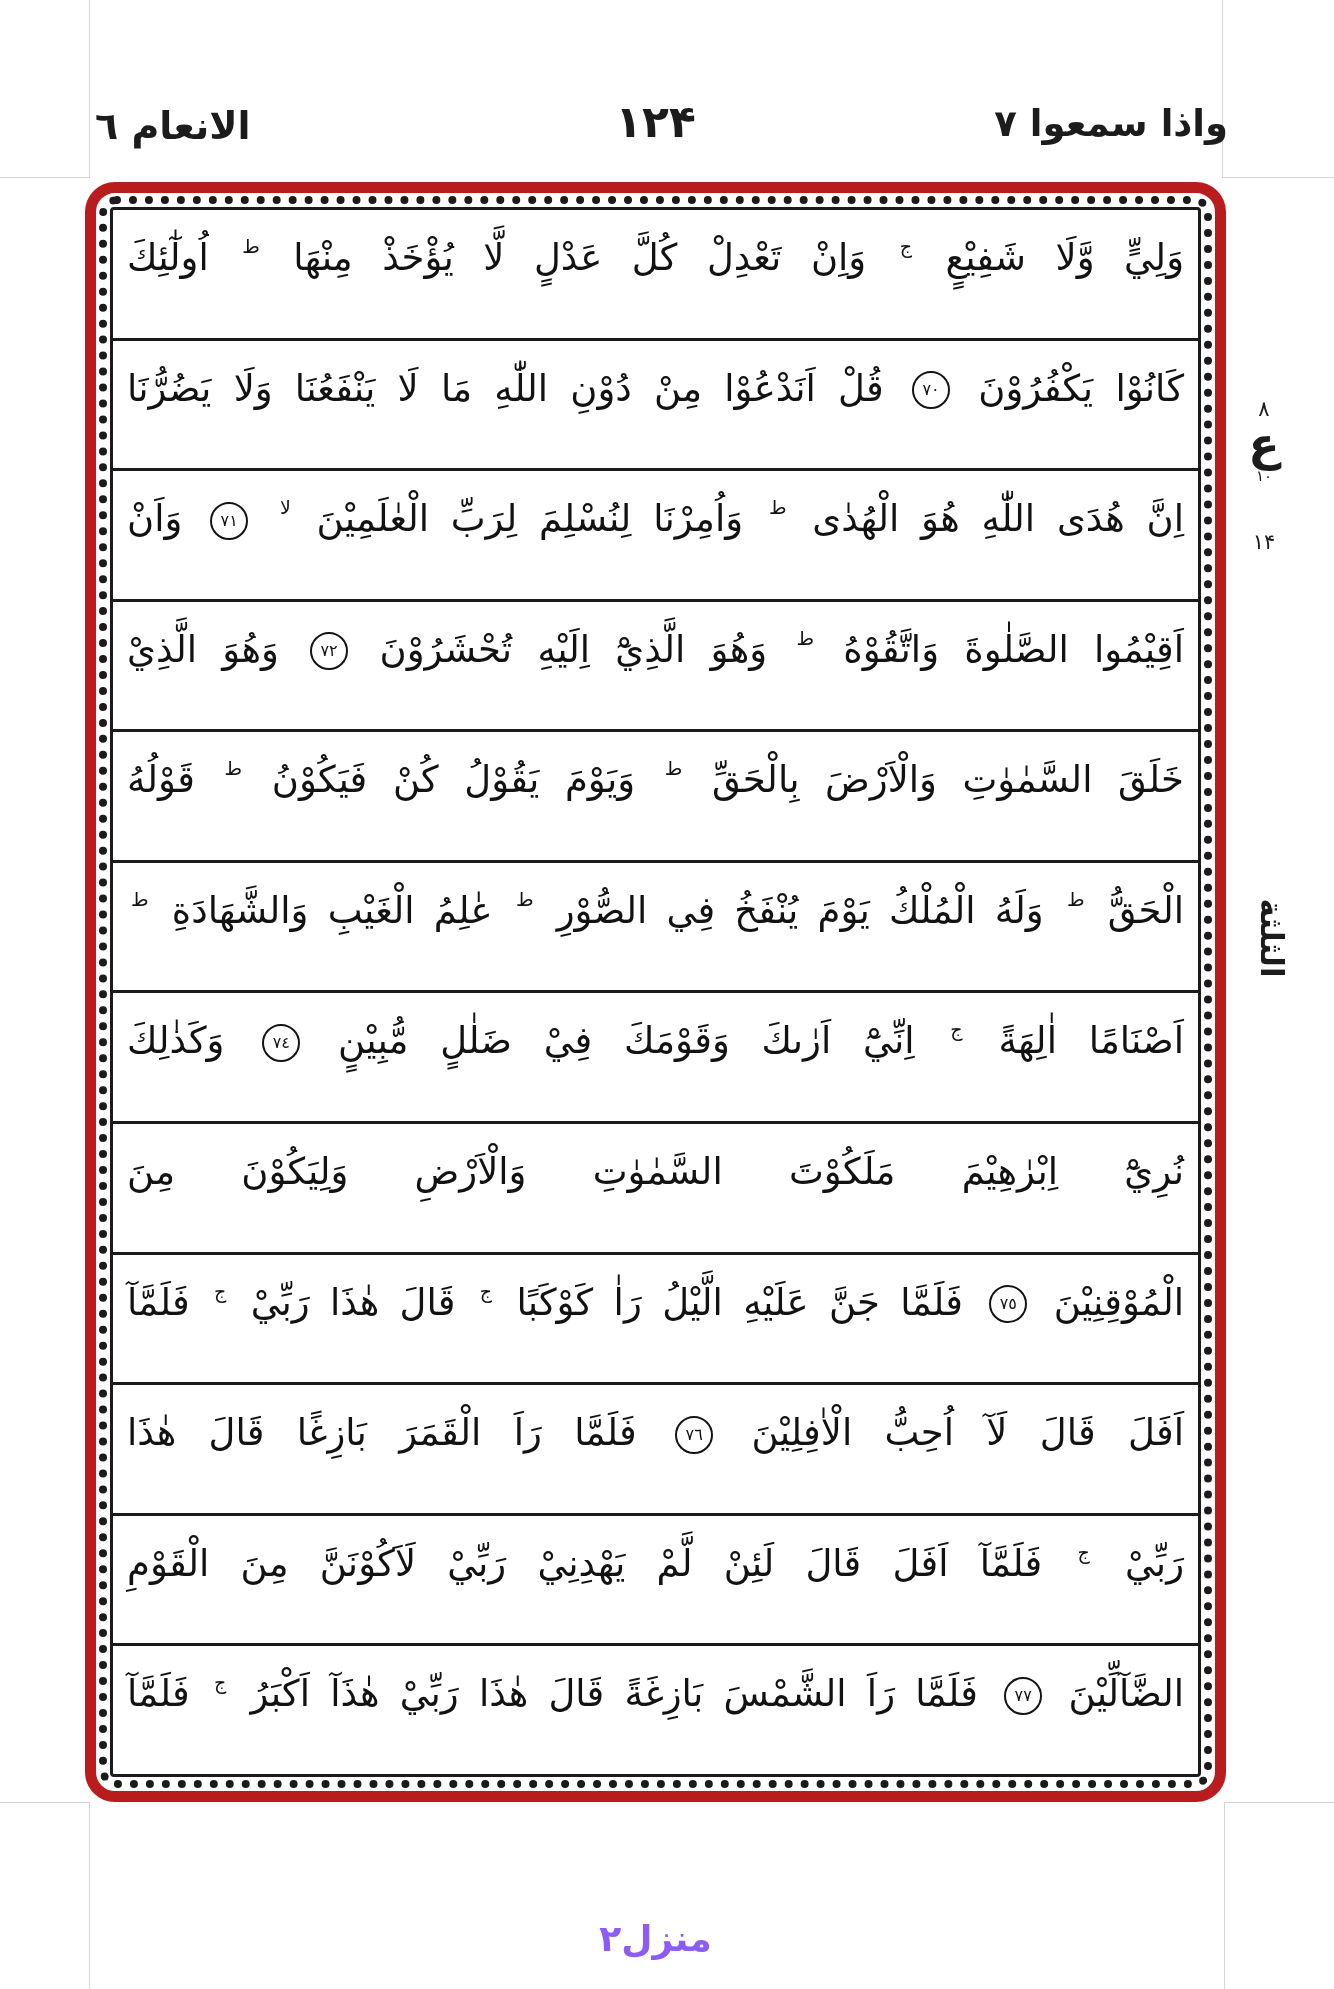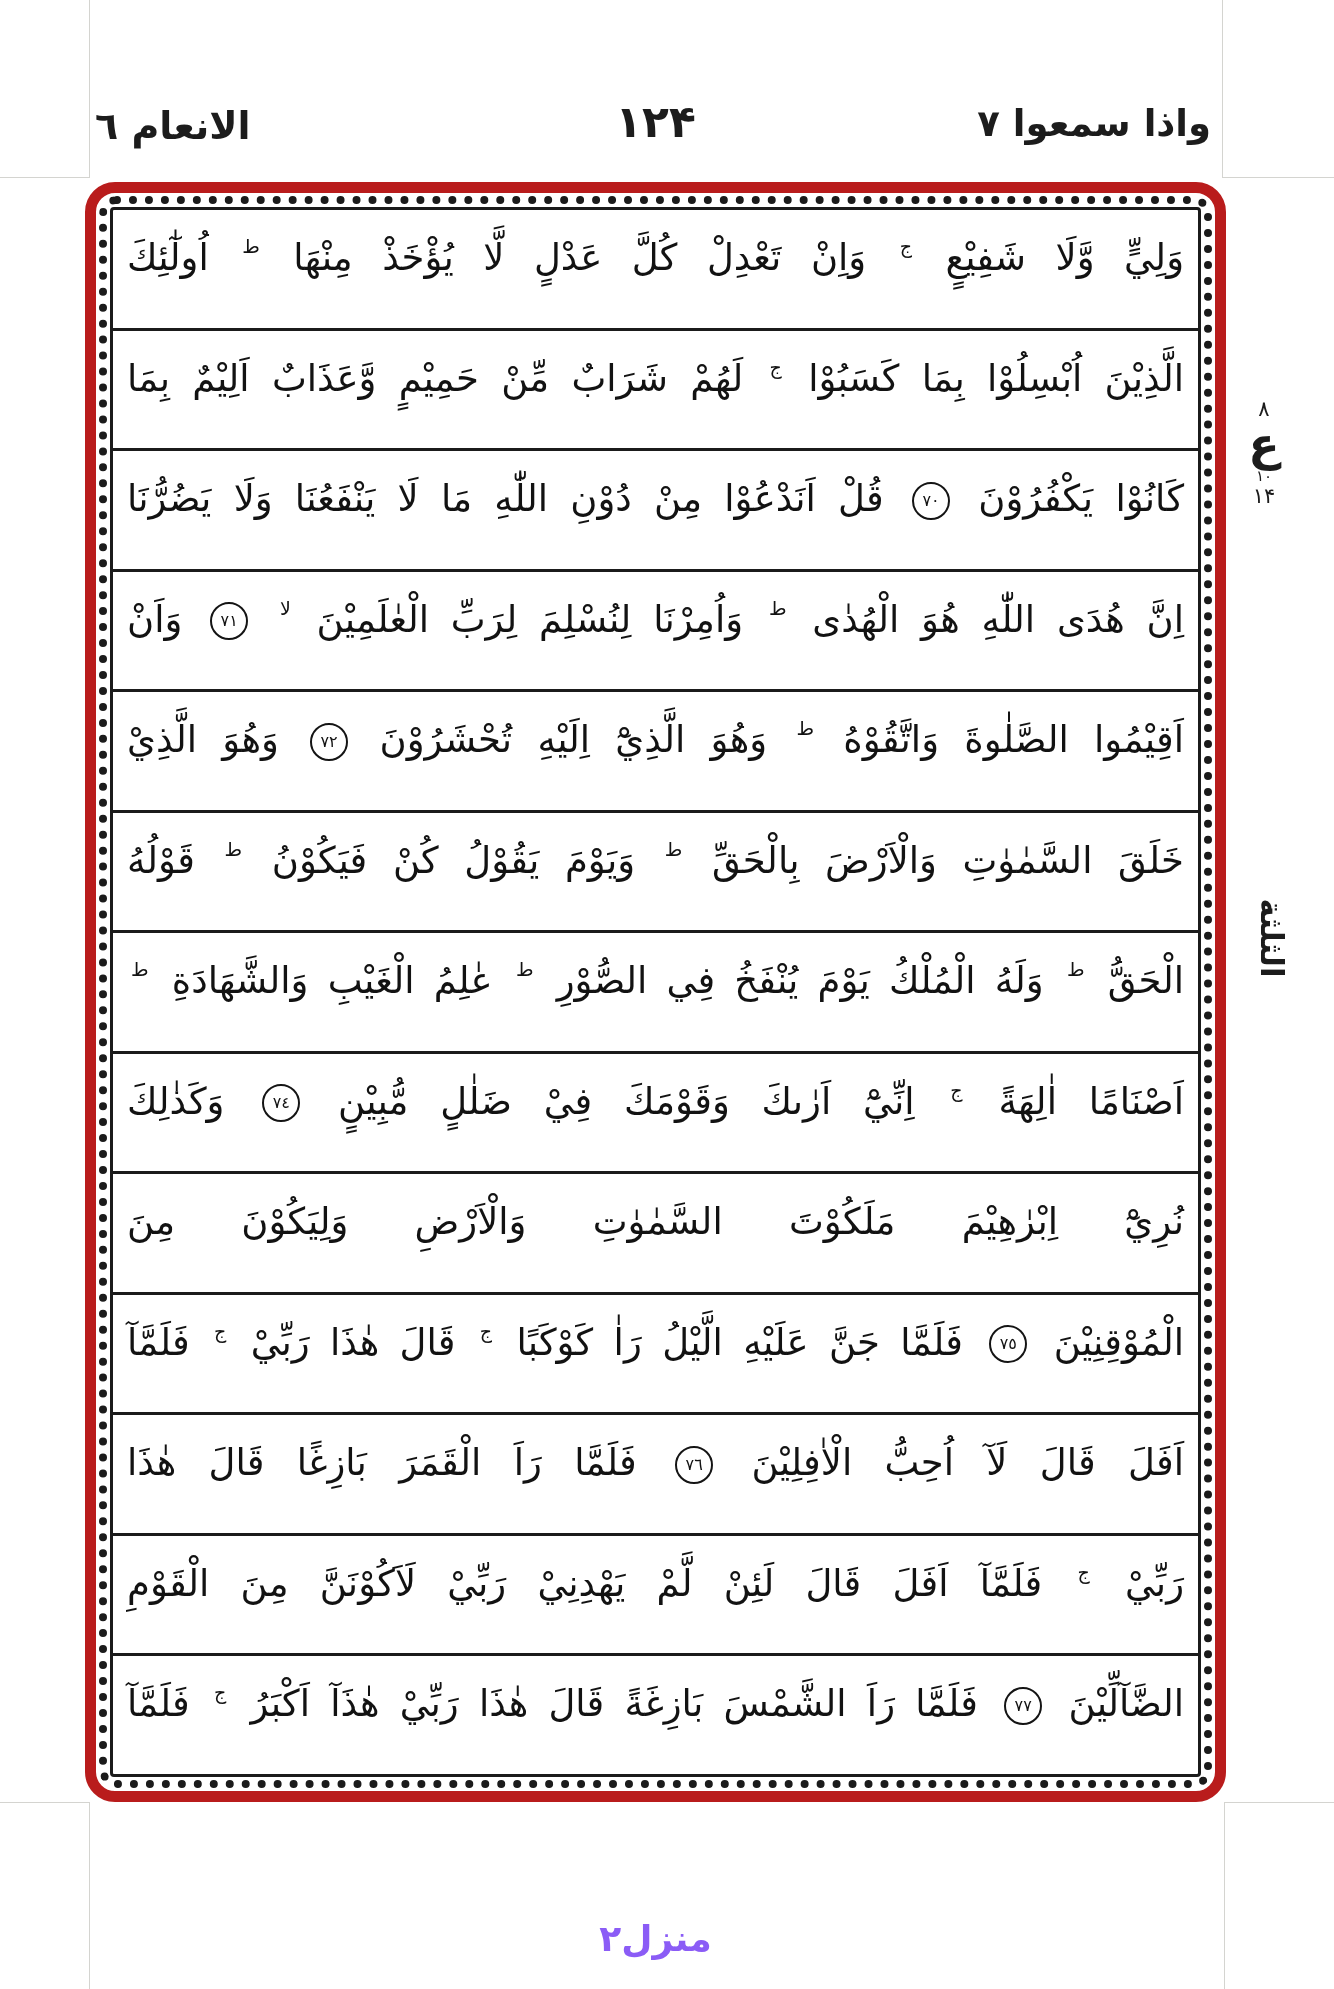--- a/index.html
+++ b/index.html
@@ -11,21 +11,21 @@
     color:#161616;
     overflow:hidden;
     padding-left:16px;
   }
   
   .guide{position:absolute;background:#d4d4d0;}
   
   .hdr{position:absolute;direction:rtl;color:#1c1c1c;}
   .hdr-surah{left:95px;top:104px;font-size:38px;font-weight:bold;}
   .hdr-page{left:85px;top:96px;width:1141px;text-align:center;font-size:44px;font-weight:bold;letter-spacing:12px;}
-  .hdr-juz{right:139px;top:102px;font-size:37px;font-weight:bold;}
+  .hdr-juz{right:122px;top:102px;font-size:37px;font-weight:bold;}
   
   .frame-outer{
     position:absolute;left:85px;top:182px;width:1141px;height:1620px;
     box-sizing:border-box;border:11px solid #b91c1c;border-radius:30px;
     padding:3px;background:#fff;
   }
   .frame-beads{
     box-sizing:border-box;width:100%;height:100%;
     border:8px dotted #1b1b1b;border-radius:18px;padding:3px;
   }
@@ -69,21 +69,21 @@
   }
   
   .ruku{
     position:absolute;left:1228px;top:398px;width:72px;
     display:flex;flex-direction:column;align-items:center;
     color:#1c1c1c;direction:rtl;
   }
   .ruku-top{font-size:21px;line-height:22px;}
   .ruku-ayn{font-size:46px;line-height:48px;font-weight:bold;}
   .ruku-mid{font-size:15px;line-height:16px;}
-  .ruku-bot{font-size:21px;line-height:24px;}
+  .ruku-bot{font-size:21px;line-height:24px;margin-top:46px;}
   
   .thulth{
     position:absolute;left:1222px;top:888px;width:100px;height:100px;
     display:flex;align-items:center;justify-content:center;
   }
   .thulth span{
     display:block;transform:rotate(90deg);
     font-size:31px;font-weight:bold;direction:rtl;white-space:nowrap;color:#1c1c1c;
   }
   
@@ -107,21 +107,20 @@
   <div class="guide" style="left:1224px;top:1802px;width:110px;height:1px;"></div>
 
   <div class="hdr hdr-surah">الانعام ٦</div>
   <div class="hdr hdr-page">۱۲۴</div>
   <div class="hdr hdr-juz">واذا سمعوا ۷</div>
 
   <div class="frame-outer">
     <div class="frame-beads">
       <div class="frame-inner">
           <div class="qline"><span>وَلِيٍّ وَّلَا شَفِيْعٍ</span> <span class="pause-mark">ج</span> <span>وَاِنْ تَعْدِلْ كُلَّ عَدْلٍ لَّا يُؤْخَذْ مِنْهَا</span> <span class="pause-mark">ط</span> <span>اُولٰٓئِكَ</span> </div>
-          <div class="qline"><span>الَّذِيْنَ اُبْسِلُوْا بِمَا كَسَبُوْا</span> <span class="pause-mark">ج</span> <span>لَهُمْ شَرَابٌ مِّنْ حَمِيْمٍ وَّعَذَابٌ اَلِيْمٌ بِمَا</span> </div>
           <div class="qline"><span>كَانُوْا يَكْفُرُوْنَ</span> <span class="ayah-circle">٧٠</span> <span>قُلْ اَنَدْعُوْا مِنْ دُوْنِ اللّٰهِ مَا لَا يَنْفَعُنَا وَلَا يَضُرُّنَا</span> </div>
           <div class="qline"><span>اِنَّ هُدَى اللّٰهِ هُوَ الْهُدٰى</span> <span class="pause-mark">ط</span> <span>وَاُمِرْنَا لِنُسْلِمَ لِرَبِّ الْعٰلَمِيْنَ</span> <span class="pause-mark">لا</span> <span class="ayah-circle">٧١</span> <span>وَاَنْ</span> </div>
           <div class="qline"><span>اَقِيْمُوا الصَّلٰوةَ وَاتَّقُوْهُ</span> <span class="pause-mark">ط</span> <span>وَهُوَ الَّذِيْٓ اِلَيْهِ تُحْشَرُوْنَ</span> <span class="ayah-circle">٧٢</span> <span>وَهُوَ الَّذِيْ</span> </div>
           <div class="qline"><span>خَلَقَ السَّمٰوٰتِ وَالْاَرْضَ بِالْحَقِّ</span> <span class="pause-mark">ط</span> <span>وَيَوْمَ يَقُوْلُ كُنْ فَيَكُوْنُ</span> <span class="pause-mark">ط</span> <span>قَوْلُهُ</span> </div>
           <div class="qline"><span>الْحَقُّ</span> <span class="pause-mark">ط</span> <span>وَلَهُ الْمُلْكُ يَوْمَ يُنْفَخُ فِي الصُّوْرِ</span> <span class="pause-mark">ط</span> <span>عٰلِمُ الْغَيْبِ وَالشَّهَادَةِ</span> <span class="pause-mark">ط</span> </div>
           <div class="qline"><span>اَصْنَامًا اٰلِهَةً</span> <span class="pause-mark">ج</span> <span>اِنِّيْٓ اَرٰىكَ وَقَوْمَكَ فِيْ ضَلٰلٍ مُّبِيْنٍ</span> <span class="ayah-circle">٧٤</span> <span>وَكَذٰلِكَ</span> </div>
           <div class="qline"><span>نُرِيْٓ اِبْرٰهِيْمَ مَلَكُوْتَ السَّمٰوٰتِ وَالْاَرْضِ وَلِيَكُوْنَ مِنَ</span> </div>
           <div class="qline"><span>الْمُوْقِنِيْنَ</span> <span class="ayah-circle">٧٥</span> <span>فَلَمَّا جَنَّ عَلَيْهِ الَّيْلُ رَاٰ كَوْكَبًا</span> <span class="pause-mark">ج</span> <span>قَالَ هٰذَا رَبِّيْ</span> <span class="pause-mark">ج</span> <span>فَلَمَّآ</span> </div>
           <div class="qline"><span>اَفَلَ قَالَ لَآ اُحِبُّ الْاٰفِلِيْنَ</span> <span class="ayah-circle">٧٦</span> <span>فَلَمَّا رَاَ الْقَمَرَ بَازِغًا قَالَ هٰذَا</span> </div>
           <div class="qline"><span>رَبِّيْ</span> <span class="pause-mark">ج</span> <span>فَلَمَّآ اَفَلَ قَالَ لَئِنْ لَّمْ يَهْدِنِيْ رَبِّيْ لَاَكُوْنَنَّ مِنَ الْقَوْمِ</span> </div>

